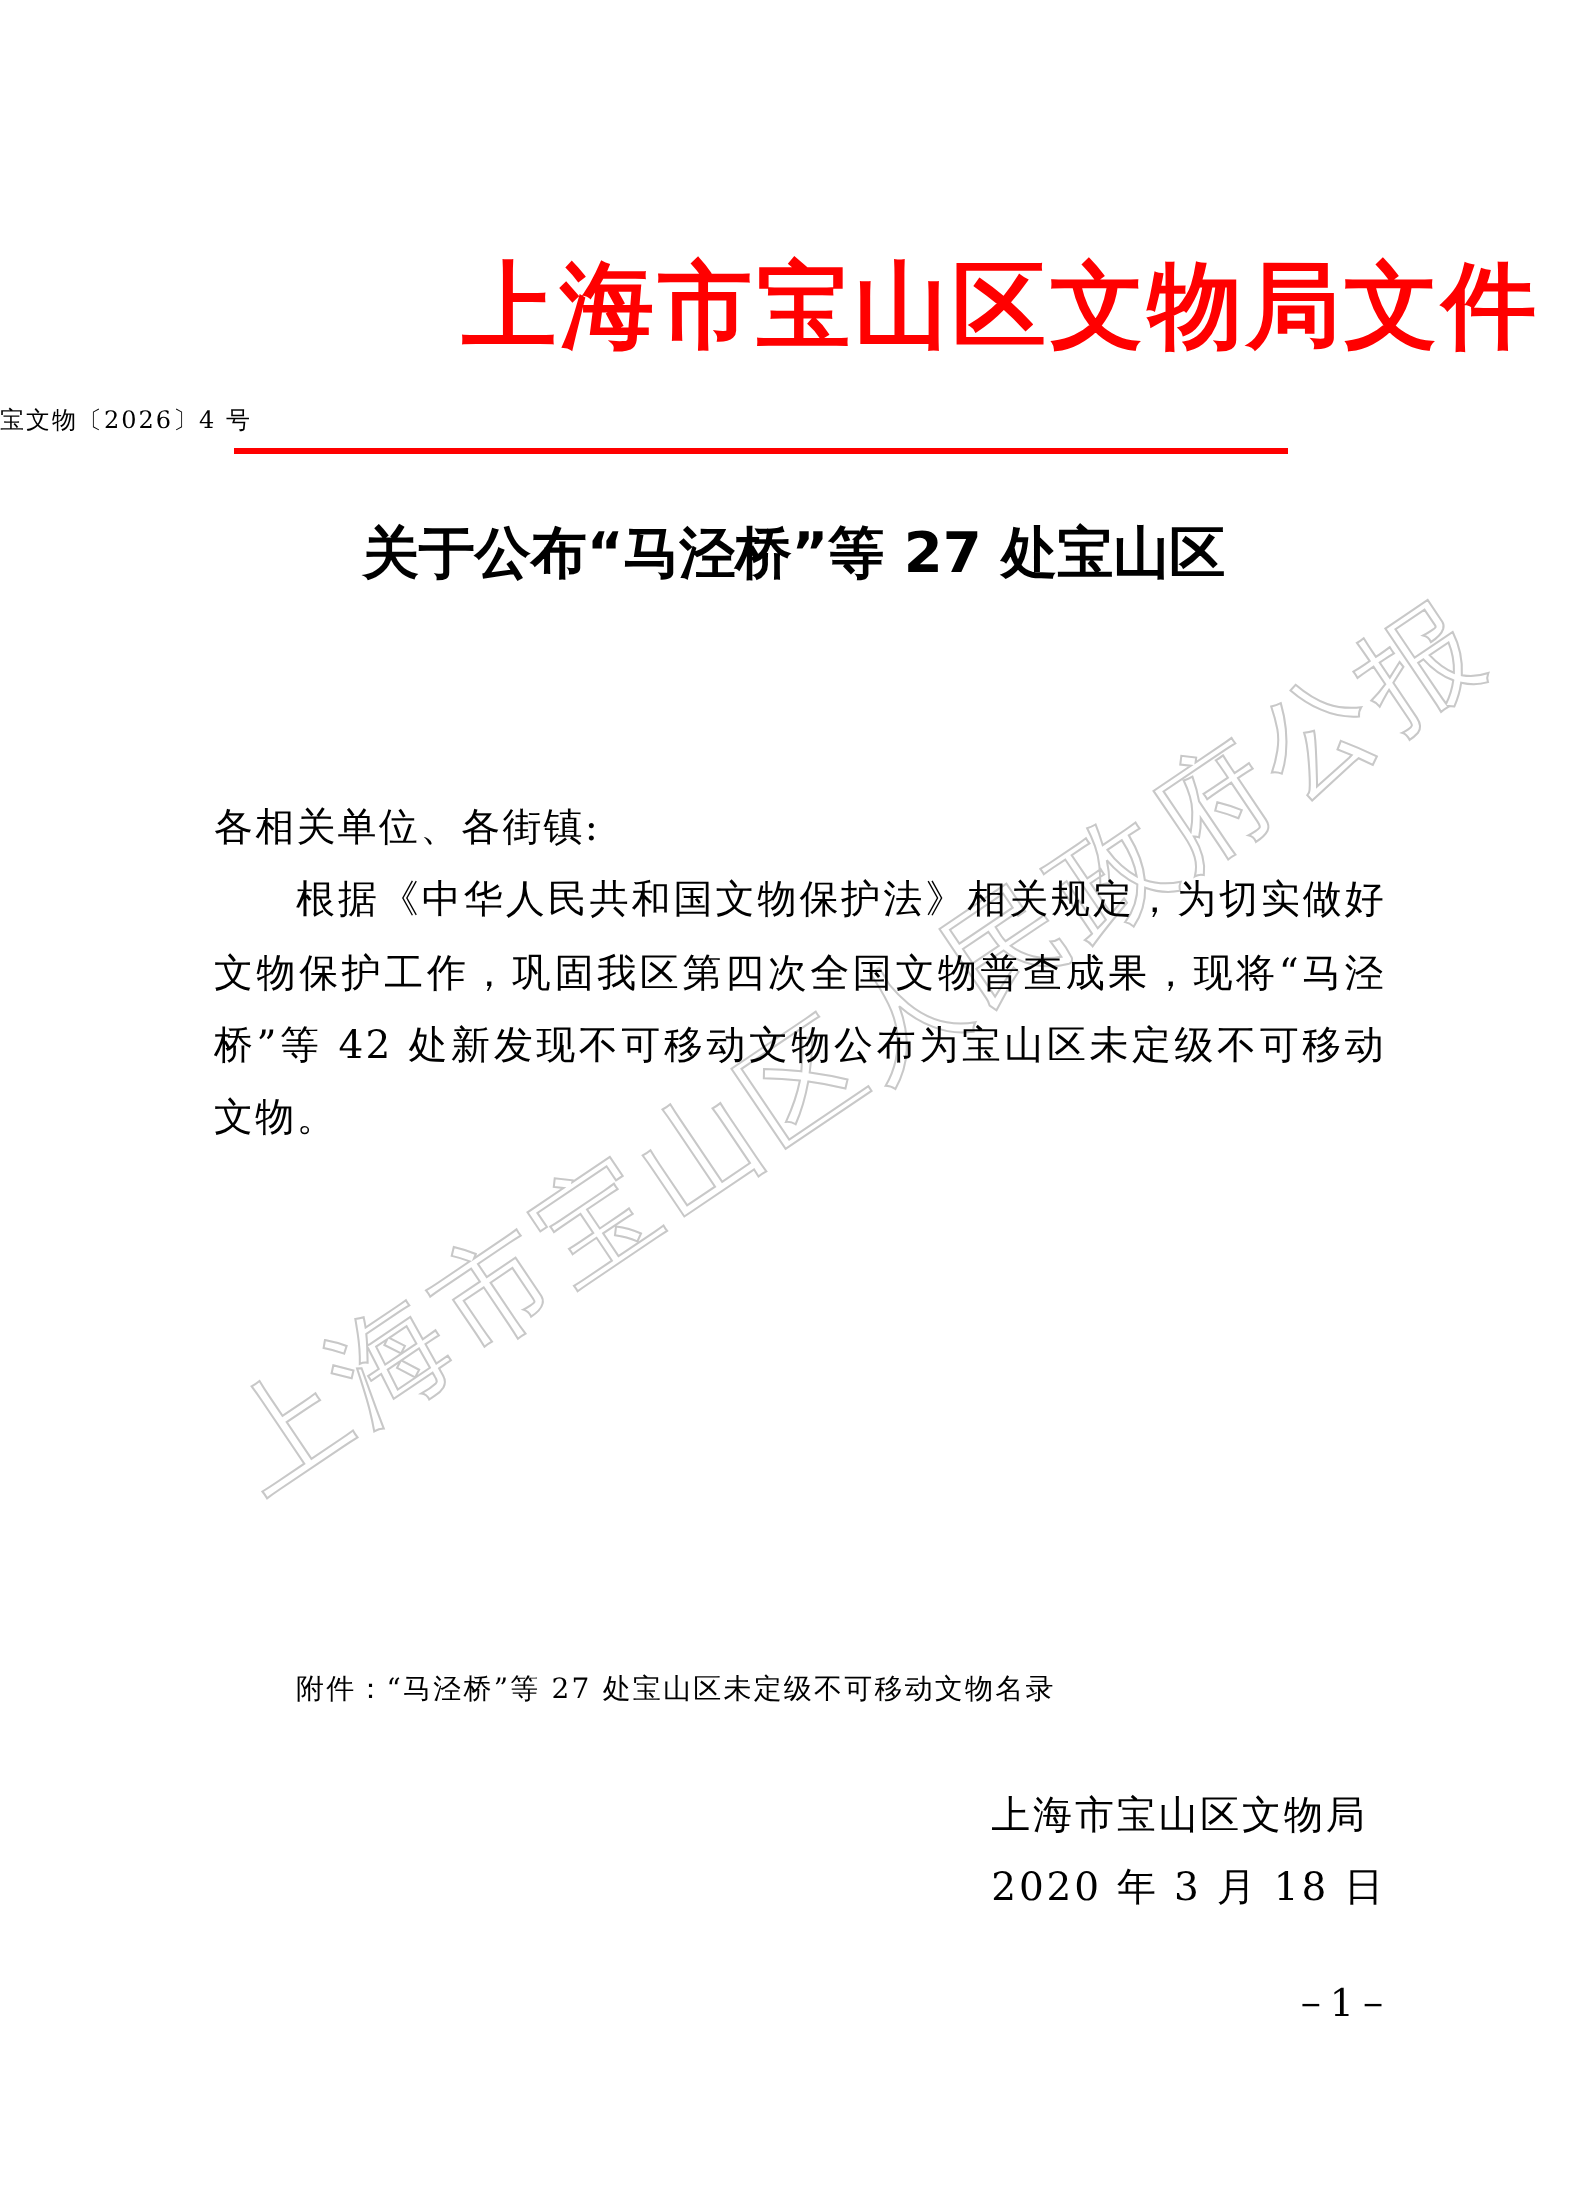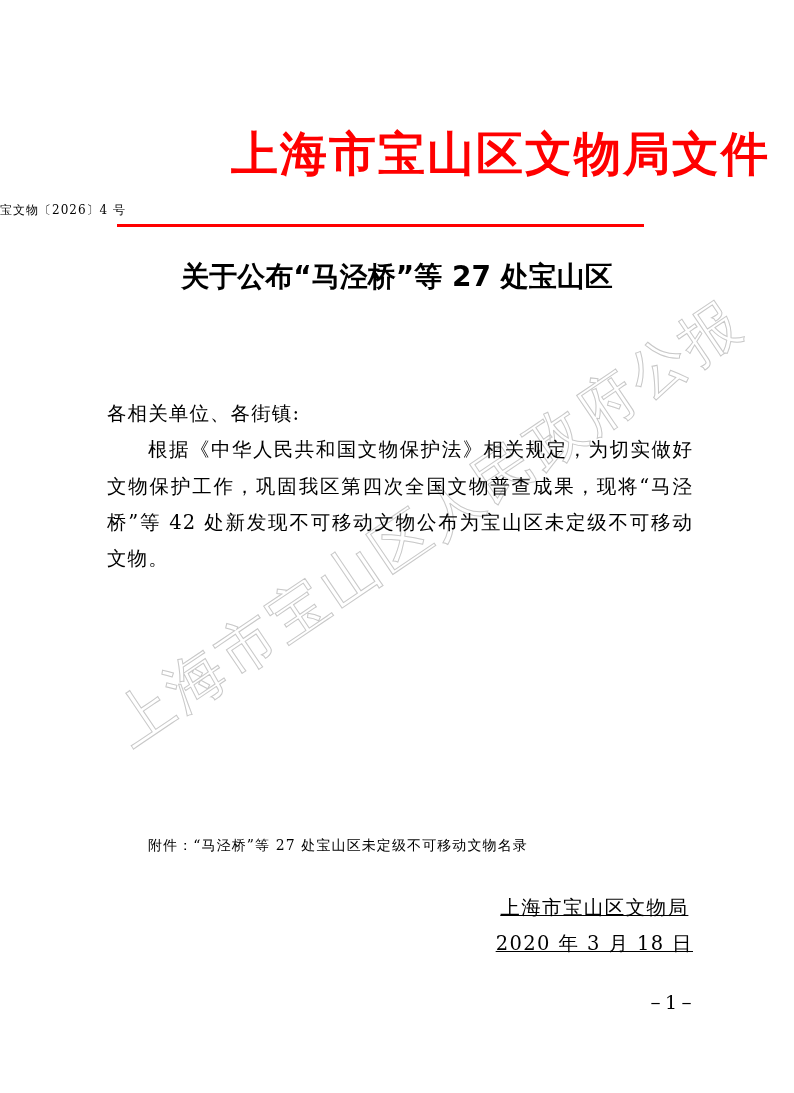--- a/index.html
+++ b/index.html
@@ -94,25 +94,24 @@
       font-size: 14px;
       line-height: 30px;
       letter-spacing: 1.1px;
       white-space: nowrap;
       margin-top: 44px;
     }
     .signature {
       position: absolute;
       right: 101px;
       top: 890px;
-      text-align: center;
+      text-align: left;
       font-size: 19.5px;
       line-height: 36px;
       letter-spacing: 1.4px;
-      text-decoration: underline;
     }
     .signature span {
       display: block;
       white-space: nowrap;
     }
     .page-number {
       position: absolute;
       right: 98px;
       top: 988px;
       font-size: 19px;

